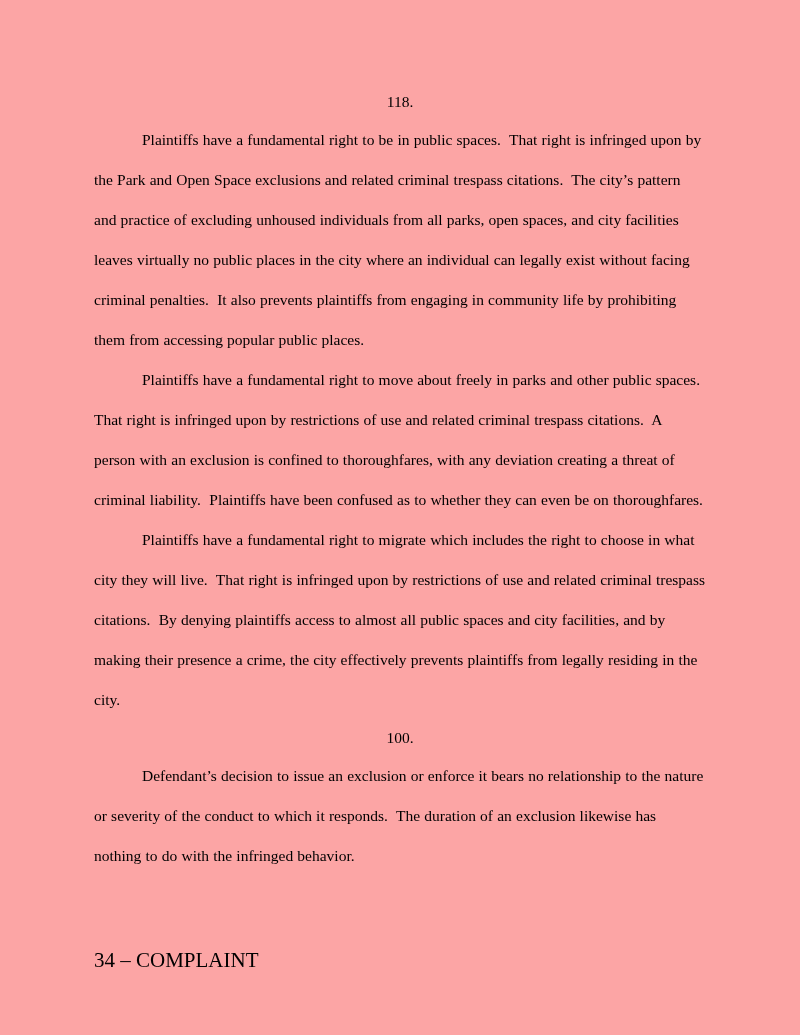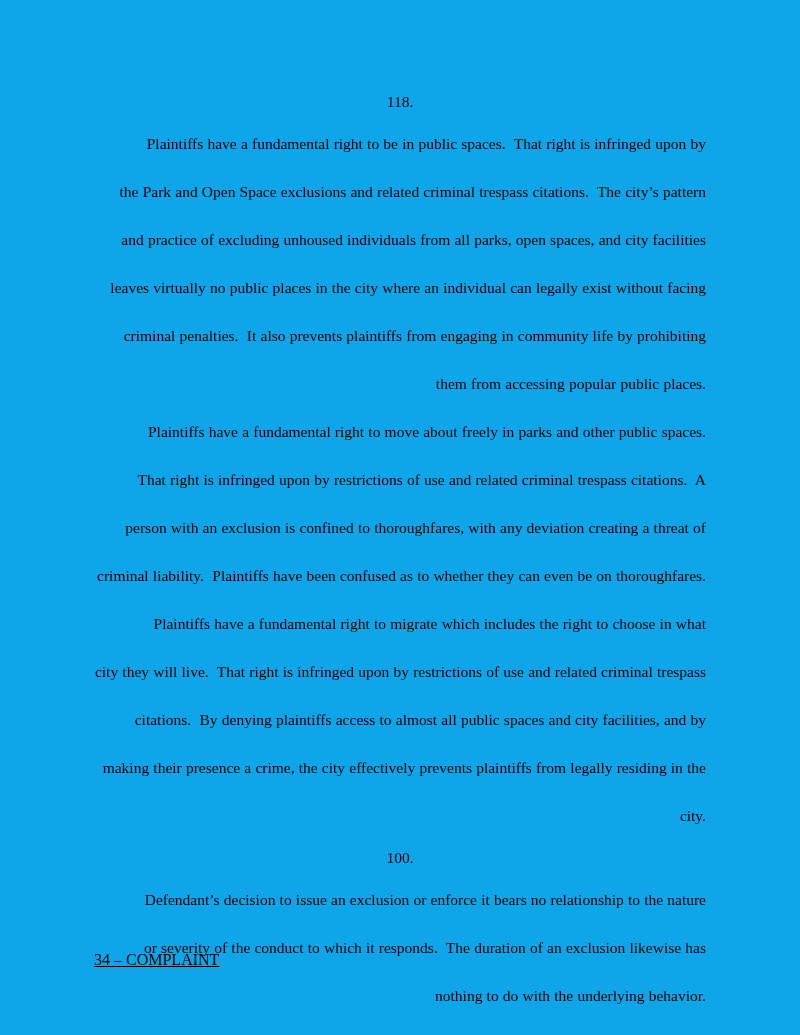--- a/index.html
+++ b/index.html
@@ -5,51 +5,50 @@
   html, body {
     margin: 0;
     padding: 0;
     background: #ffffff;
   }
   .page {
     position: relative;
     width: 800px;
     height: 1035px;
     margin: 0 auto;
-    background: #0ea5e9;
+    background: #fca5a5;
     font-family: "Liberation Serif", "DejaVu Serif", serif;
     font-size: 15.5px;
     color: #000000;
     overflow: hidden;
   }
   .content {
     position: absolute;
     top: 84px;
     left: 94px;
     right: 94px;
   }
   .para-number {
     text-align: center;
     line-height: 36px;
     white-space: pre-wrap;
   }
   .para-body {
-    line-height: 48px;
+    line-height: 40px;
     text-indent: 48px;
-    text-align: right;
+    text-align: left;
     white-space: pre-wrap;
     word-spacing: 0.02em;
   }
   .footer {
     position: absolute;
     left: 94px;
     top: 950px;
     line-height: 20px;
-    font-size: 16px;
-    text-decoration: underline;
+    font-size: 21px;
   }
 </style>
 </head>
 <body>
 
 <div class="page">
   <div class="content">
 
     <div class="para">
       <div class="para-number">118.</div>
@@ -59,19 +58,19 @@
     <div class="para">
       <div class="para-body">Plaintiffs have a fundamental right to move about freely in parks and other public spaces.  That right is infringed upon by restrictions of use and related criminal trespass citations.  A person with an exclusion is confined to thoroughfares, with any deviation creating a threat of criminal liability.  Plaintiffs have been confused as to whether they can even be on thoroughfares.</div>
     </div>
 
     <div class="para">
       <div class="para-body">Plaintiffs have a fundamental right to migrate which includes the right to choose in what city they will live.  That right is infringed upon by restrictions of use and related criminal trespass citations.  By denying plaintiffs access to almost all public spaces and city facilities, and by making their presence a crime, the city effectively prevents plaintiffs from legally residing in the city.</div>
     </div>
 
     <div class="para">
       <div class="para-number">100.</div>
-      <div class="para-body">Defendant’s decision to issue an exclusion or enforce it bears no relationship to the nature or severity of the conduct to which it responds.  The duration of an exclusion likewise has nothing to do with the underlying behavior.</div>
+      <div class="para-body">Defendant’s decision to issue an exclusion or enforce it bears no relationship to the nature or severity of the conduct to which it responds.  The duration of an exclusion likewise has nothing to do with the infringed behavior.</div>
     </div>
 
   </div>
 
   <div class="footer">34 – COMPLAINT</div>
 </div>
 
 </body></html>

